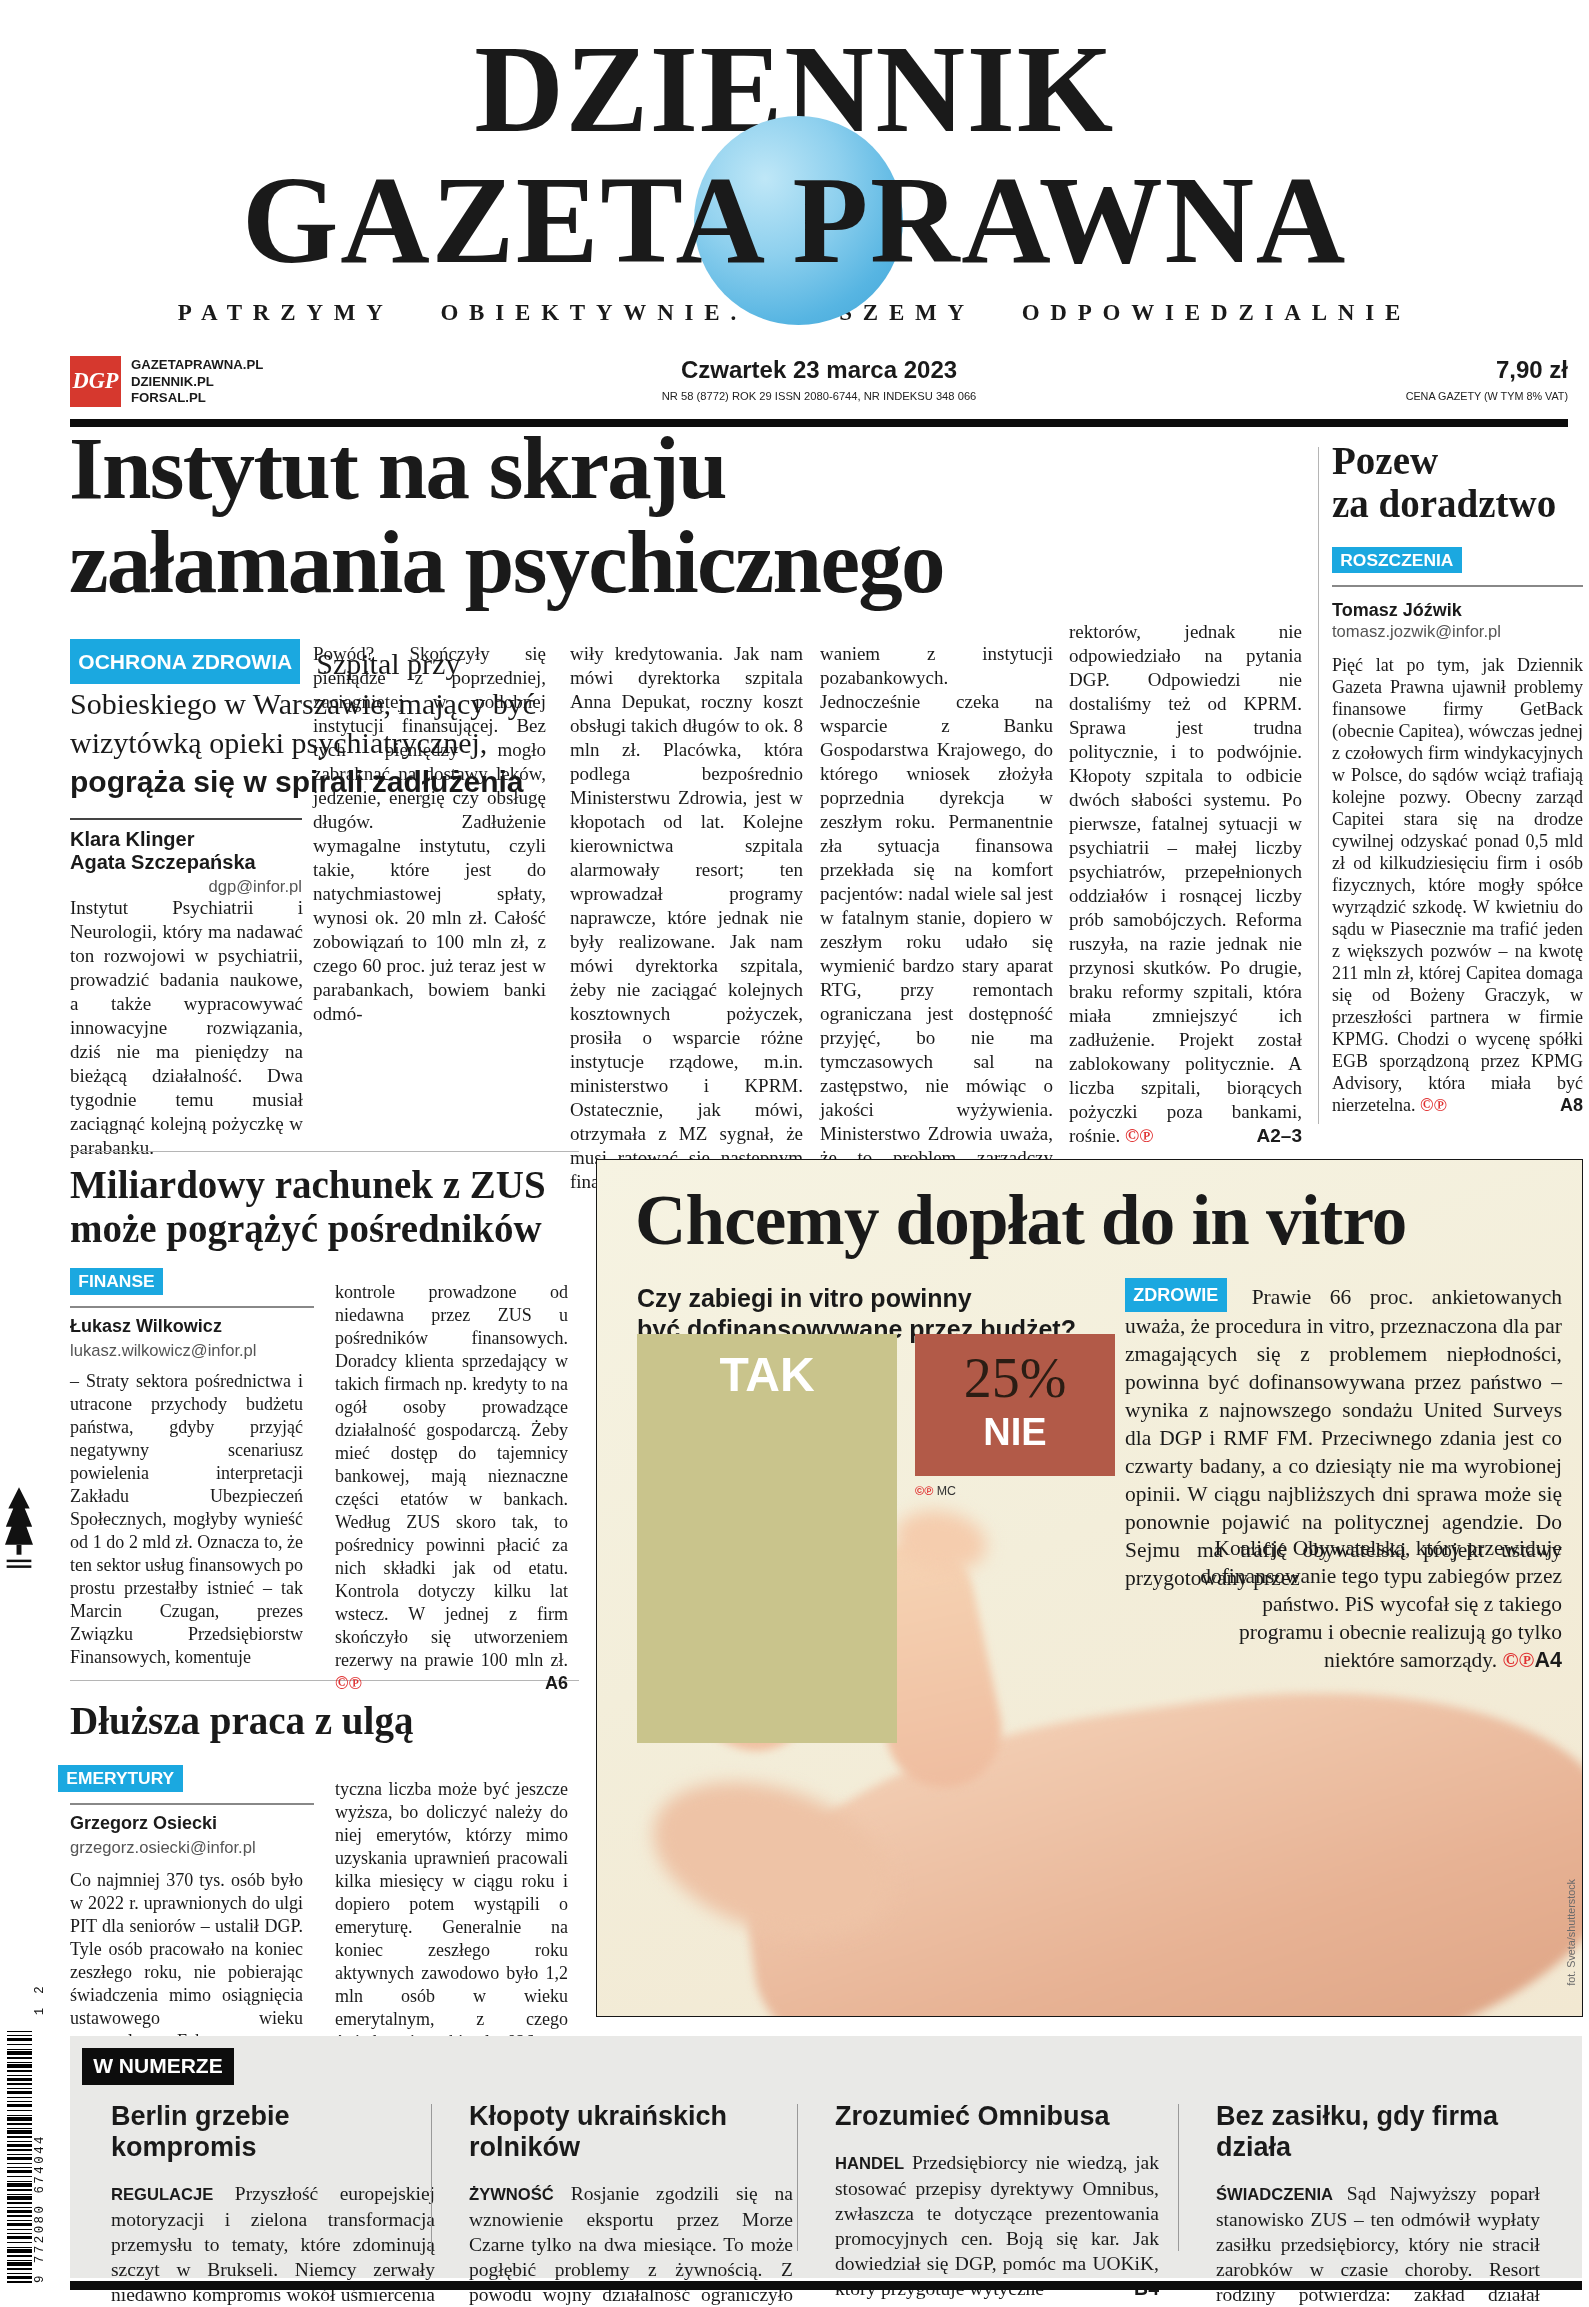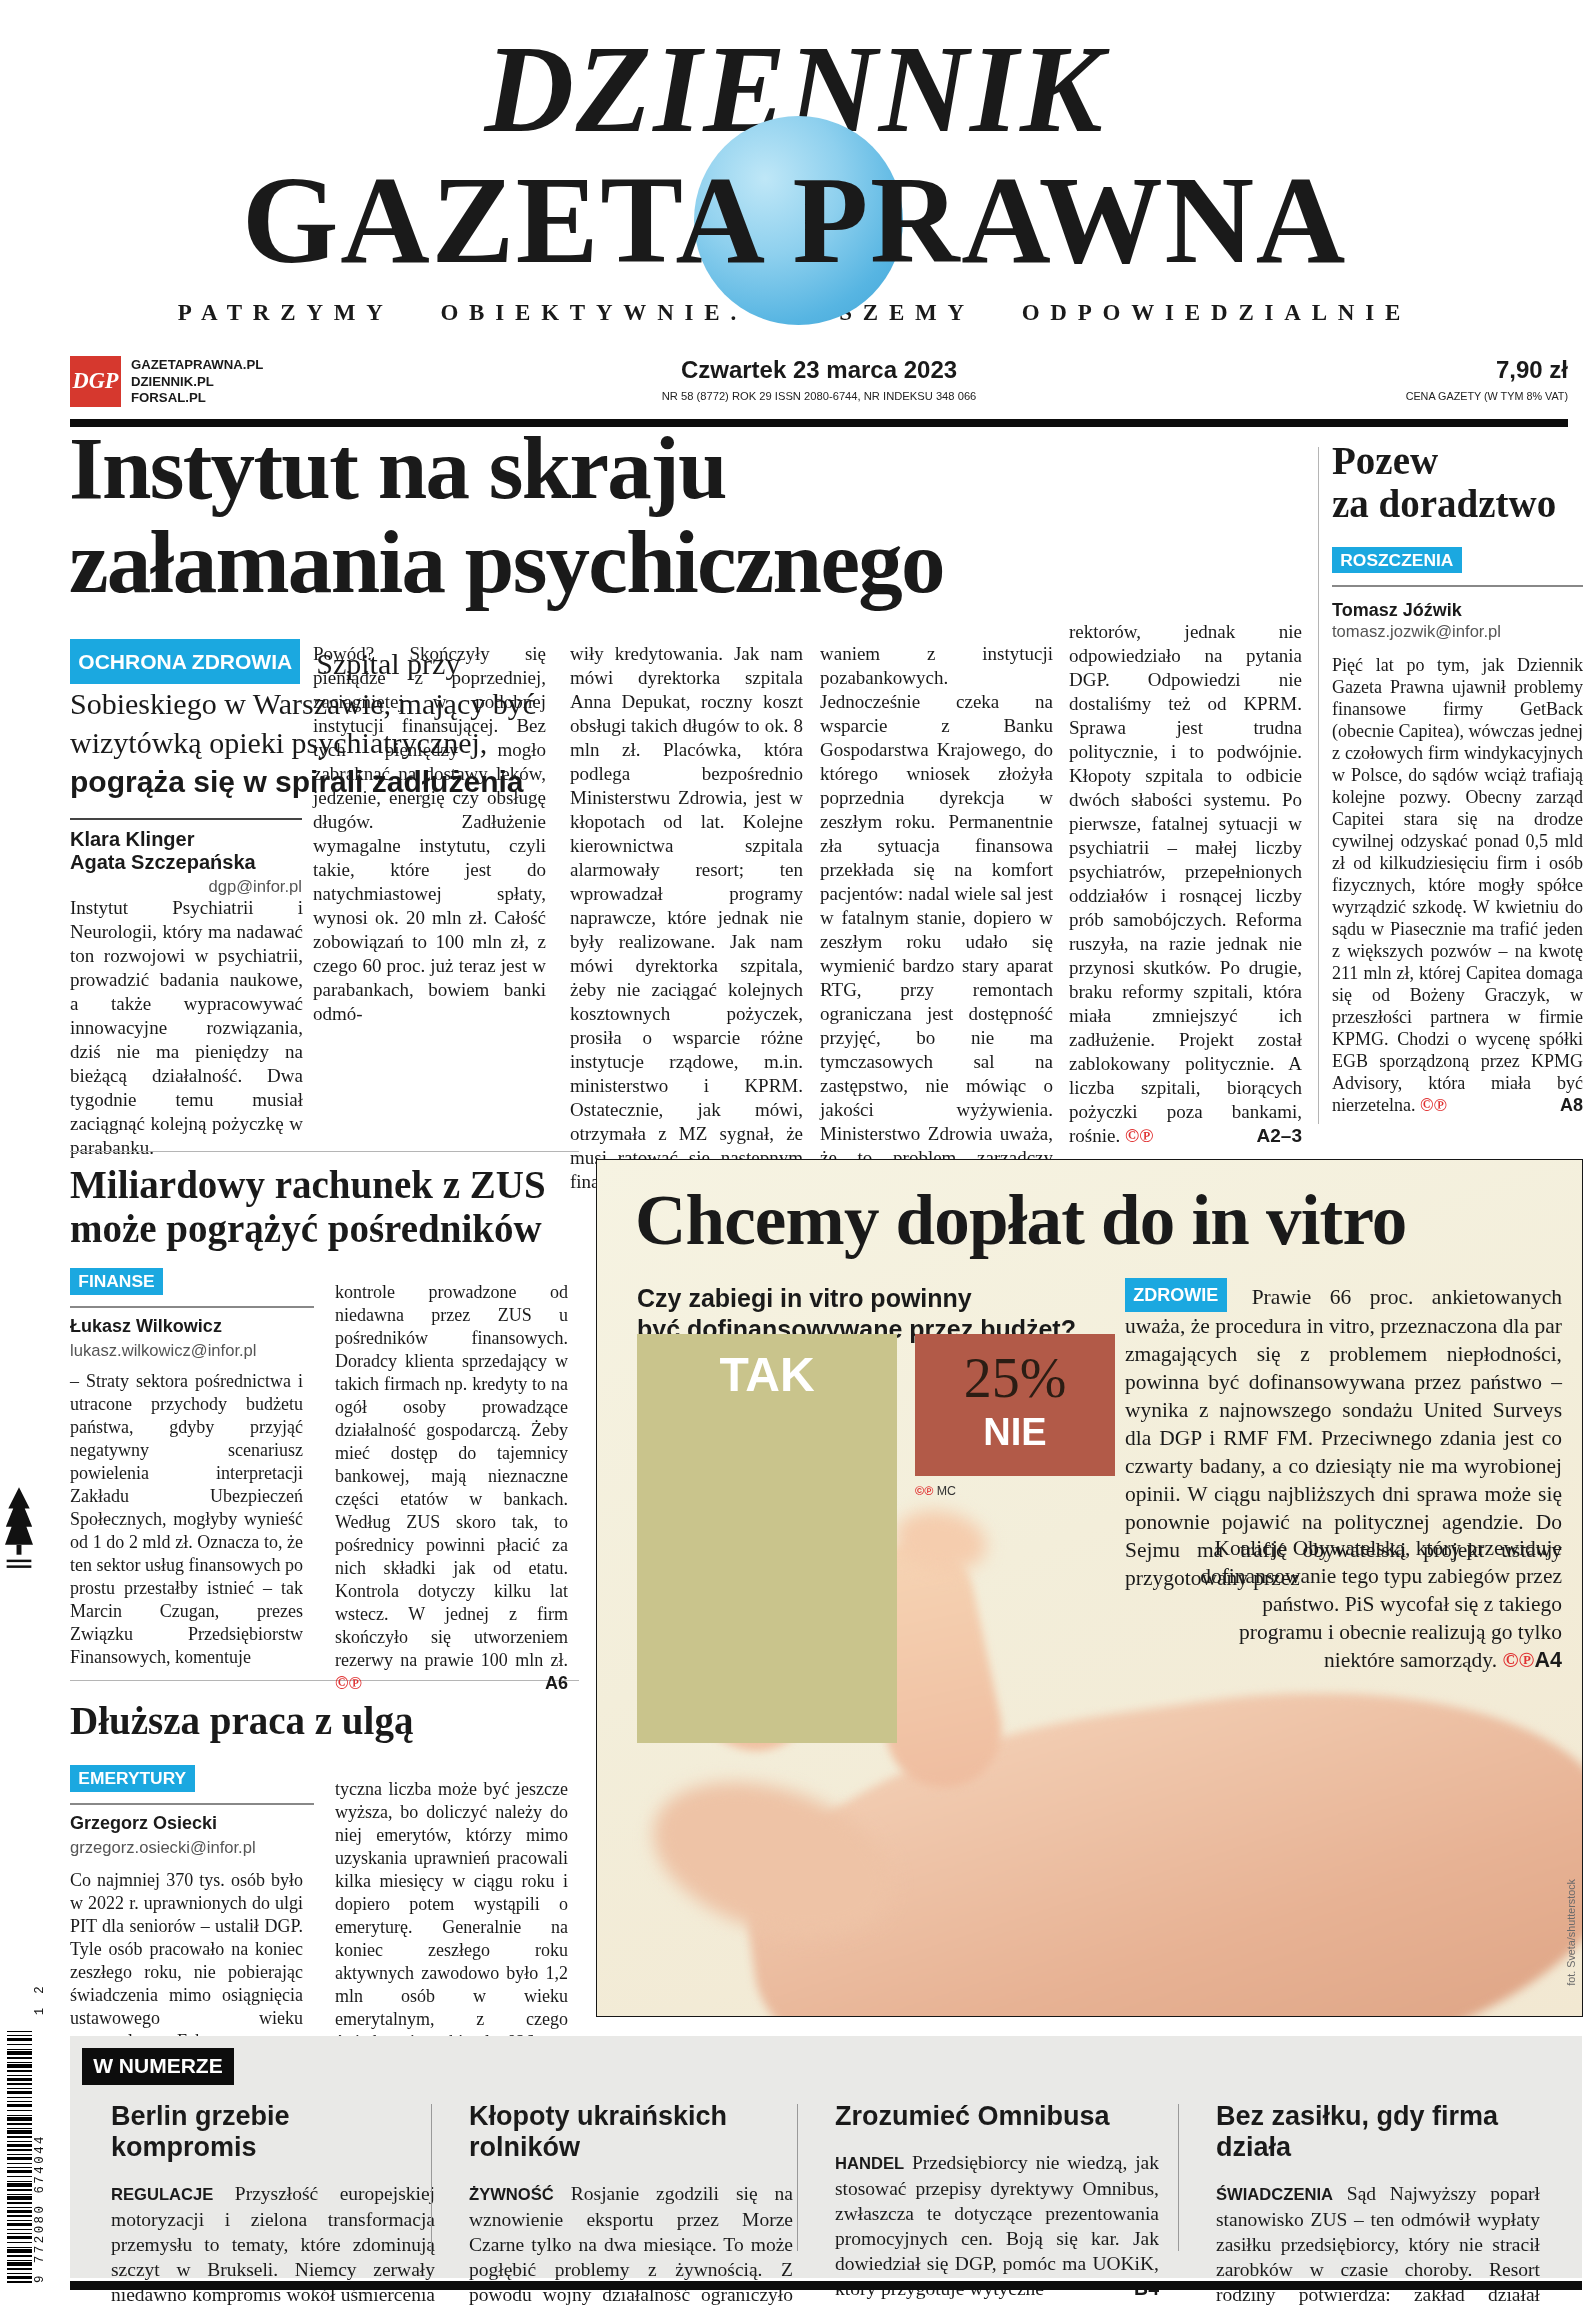--- a/index.html
+++ b/index.html
@@ -2,21 +2,21 @@
 <html style="--accent-cyan: #1ba8e0; --brand-red: #d6382e; --cp-red: #e03131; --yes-olive: #c9c48c; --no-brick: #b25a48; --footer-gray: #e9e9e7;font-size:13.2px"><head>
 <meta charset="utf-8">
 <style>
   html,body{margin:0;padding:0;background:#ffffff;}
   .page{position:relative;width:1589px;height:2307px;background:#fff;overflow:hidden;
         font-family:"Liberation Serif",serif;color:#1a1a1a;}
   .abs{position:absolute;}
 
   
   .masthead{left:0;top:28px;width:1589px;text-align:center;line-height:1;}
-  .masthead .l1{font-size:124px;font-weight:bold;letter-spacing:1.7px;font-style:italic;}
+  .masthead .l1{font-size:124px;font-weight:bold;letter-spacing:1.7px;}
   .masthead .l2{font-size:124px;font-weight:bold;letter-spacing:1.7px;margin-top:6.6px;position:relative;z-index:2;}
   .globe{left:694px;top:116px;width:209px;height:209px;border-radius:50%;z-index:1;
     background:
       radial-gradient(circle at 6.6px 6.6px,rgba(255,255,255,.75) 0.9px,transparent 1.3px),
       radial-gradient(circle at 34% 30%,#bfe7f7 0%,#8ed0ee 38%,#57b5e2 72%,#3fa3d6 100%);
     background-size:5.8px 5.8px,100% 100%;}
   .tagline{left:0;top:300px;width:1589px;text-align:center;font-size:23px;font-weight:bold;
            letter-spacing:10.8px;word-spacing:31px;}
 
   
@@ -71,21 +71,21 @@
   .zus-kicker{left:70px;top:1268px;}
   .zus-rule{left:70px;top:1306px;width:244px;}
   .zus-name{left:70px;top:1316px;}
   .zus-mail{left:70px;top:1341px;}
   .name-sans{font-family:"Liberation Sans",sans-serif;font-weight:bold;font-size:18px;}
   .mail-sans{font-family:"Liberation Sans",sans-serif;font-size:16.6px;color:#555;}
   .smallcol{font-size:18px;line-height:23px;text-align:justify;width:233px;}
   .zus-c1{left:70px;top:1370px;height:306px;}
   .zus-c2{left:335px;top:1281px;height:395px;}
   .pen-headline{left:70px;top:1699px;width:522px;}
-  .pen-kicker{left:70px;top:1765px;}
+  .pen-kicker{left:58px;top:1765px;}
   .pen-rule{left:70px;top:1803px;width:244px;}
   .pen-name{left:70px;top:1813px;}
   .pen-mail{left:70px;top:1838px;}
   .pen-c1{left:70px;top:1869px;height:149px;}
   .pen-c2{left:335px;top:1778px;height:240px;}
   .tag-sm{font-size:17.4px;}
 
   
   .panel{left:596px;top:1159px;width:987px;height:858px;border:1.7px solid #161616;box-sizing:border-box;
          background:linear-gradient(160deg,#f6f3e2 0%,#f3eeda 45%,#f2e8d2 100%);overflow:hidden;}

